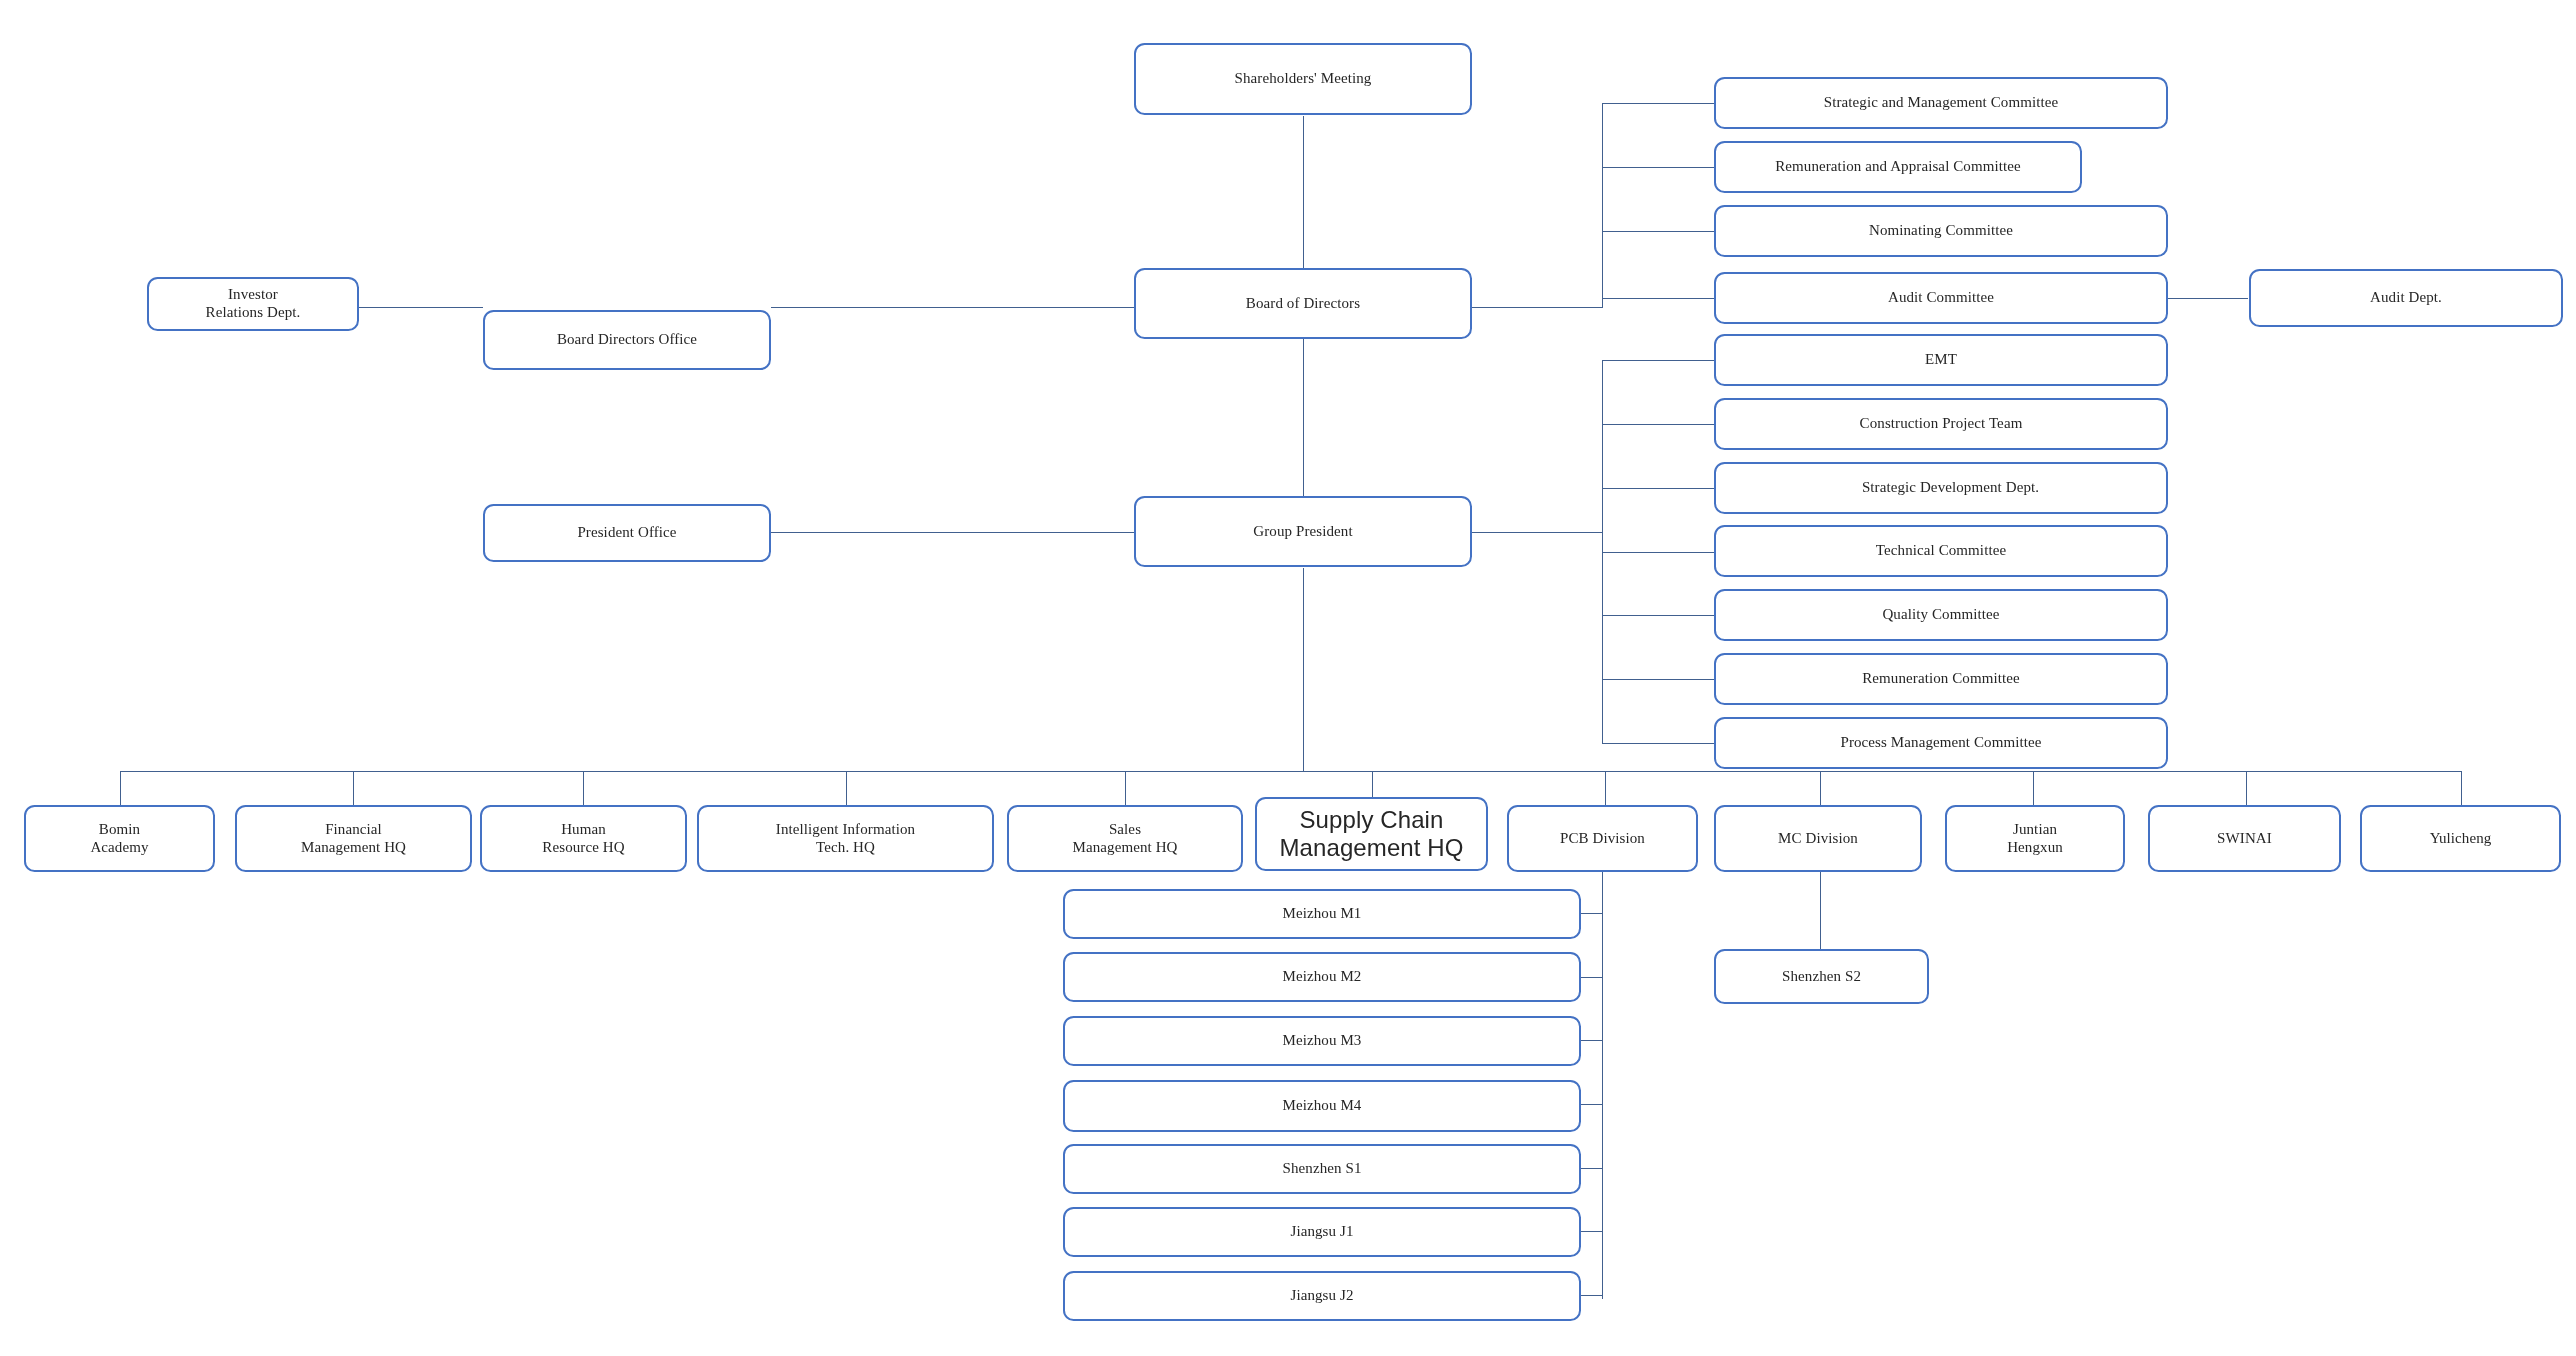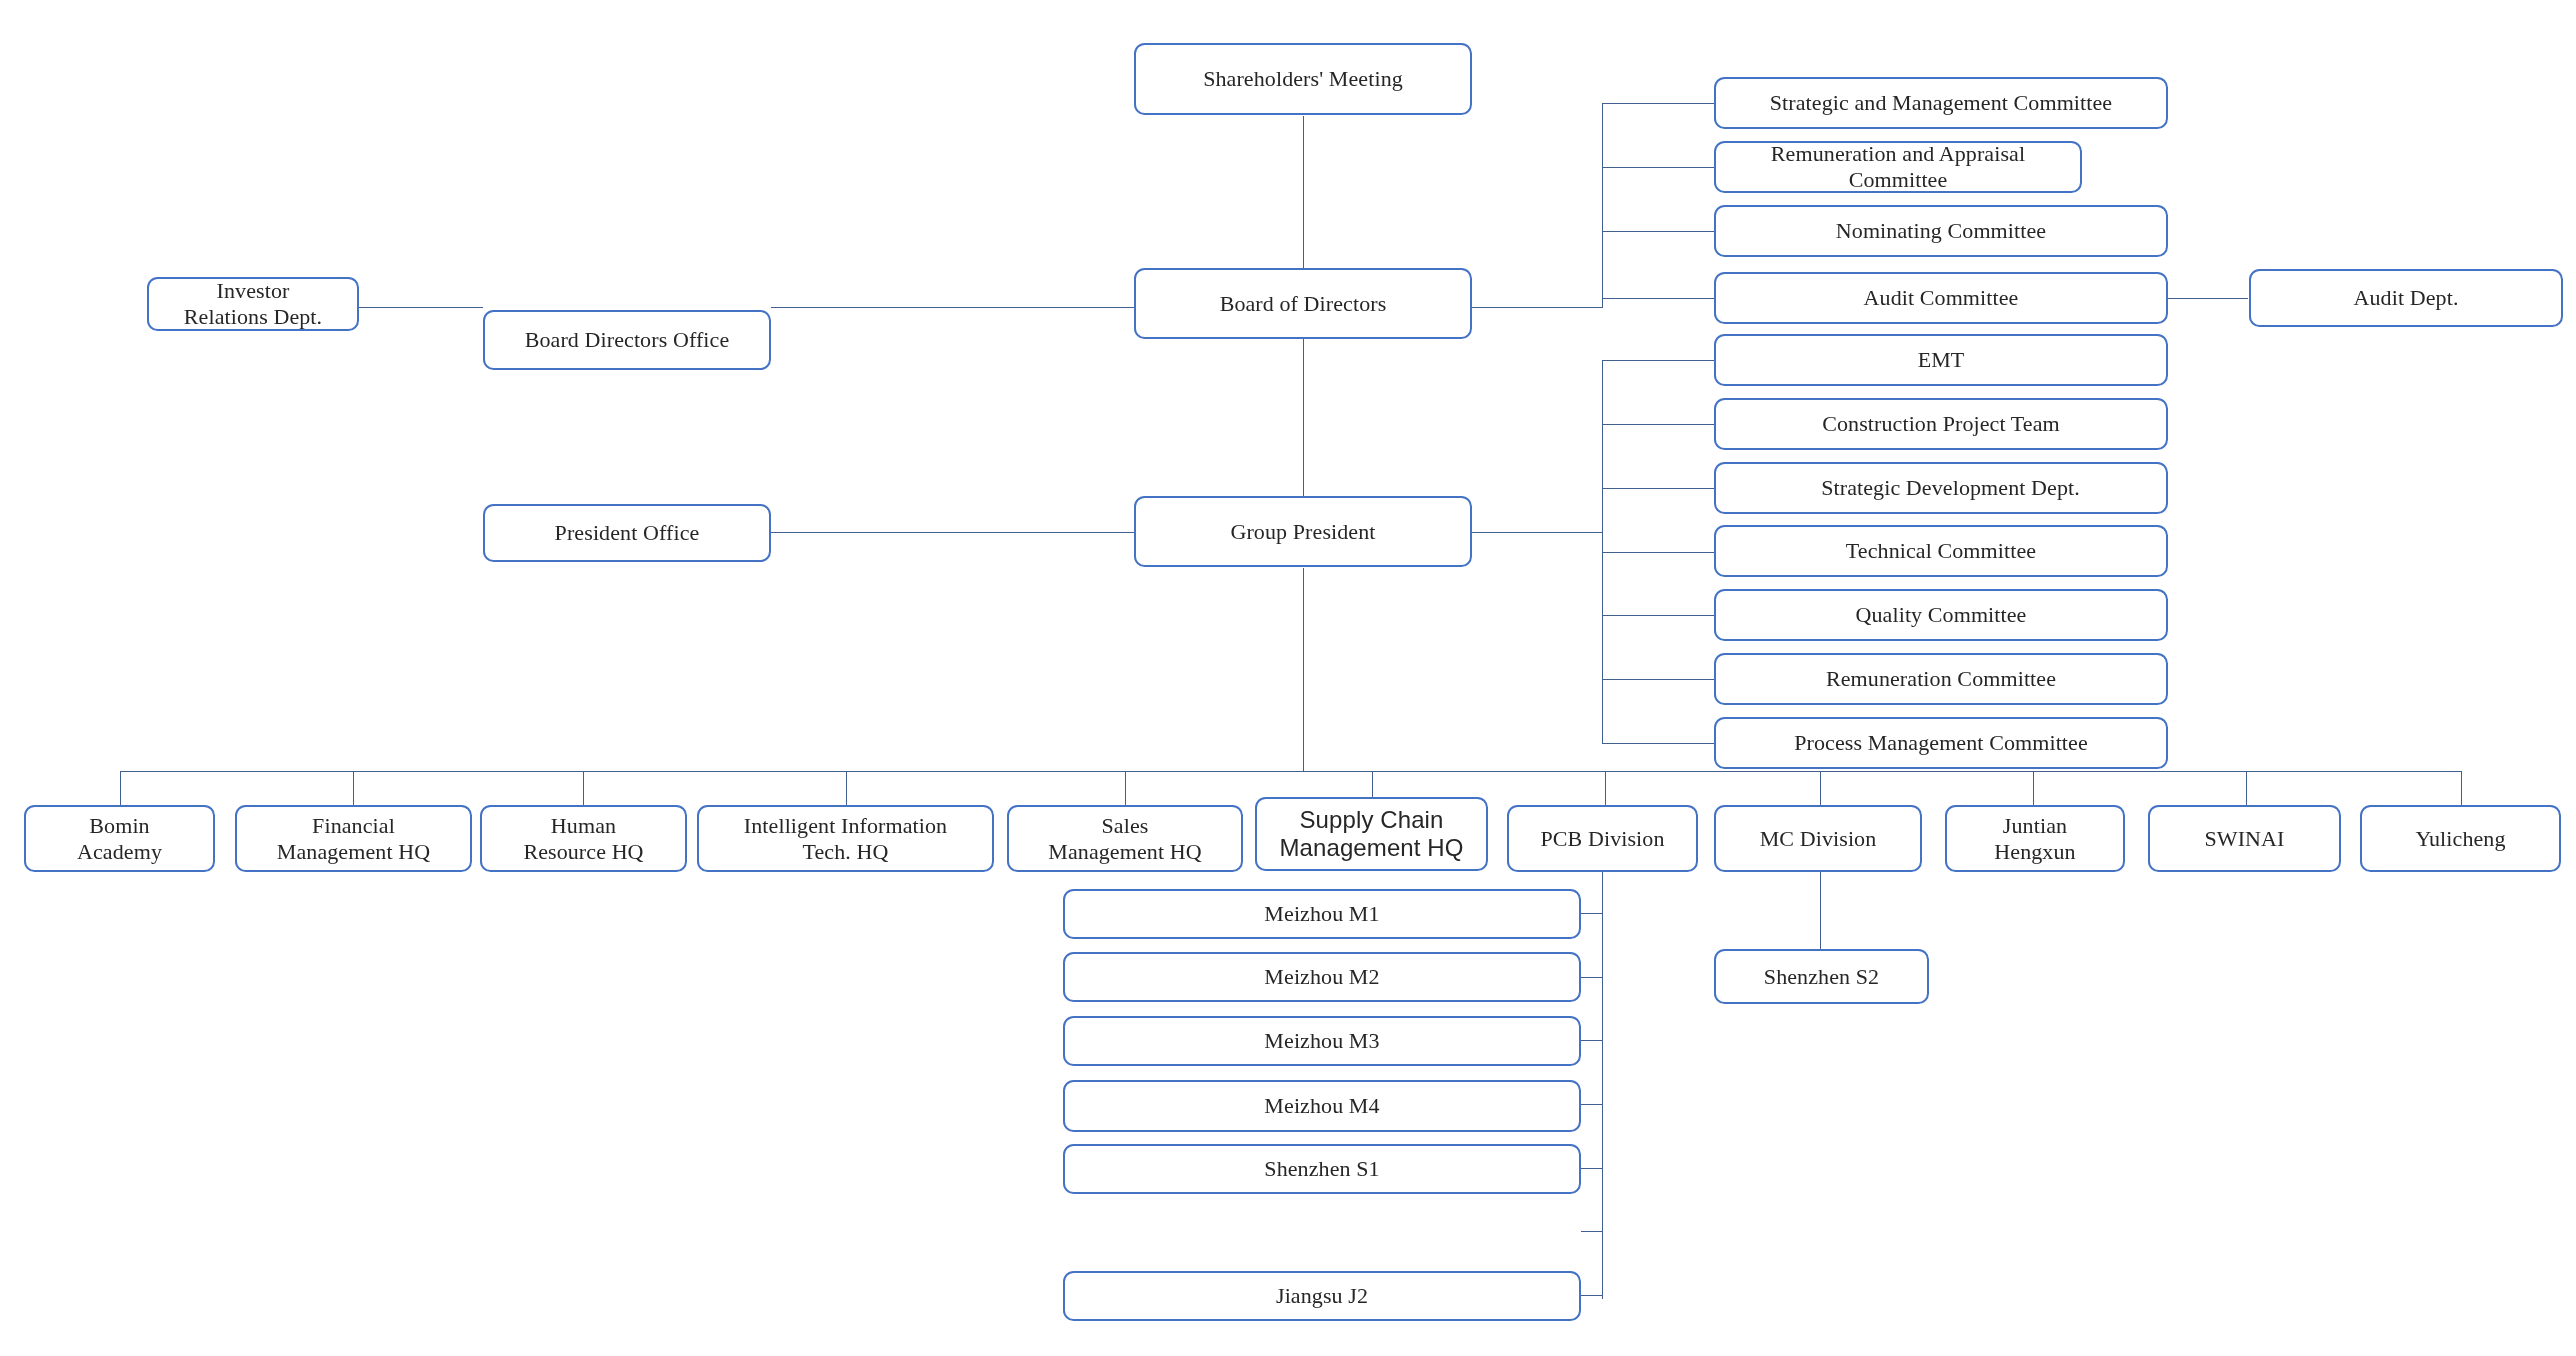--- a/index.html
+++ b/index.html
@@ -28,21 +28,21 @@
     position: absolute;
     box-sizing: border-box;
     background: #ffffff;
     border: 2.9px solid #4472C4;
     border-radius: 10.6px;
     display: flex;
     align-items: center;
     justify-content: center;
     text-align: center;
     color: #262626;
-    font-size: 22px;
+    font-size: 15px;
     line-height: 1.18;
     letter-spacing: 0.1px;
     z-index: 3;
   }
   .node .lbl {
     display: block;
     width: 100%;
     padding: 0 5.8px;
     white-space: pre-line;
   }
@@ -224,20 +224,23 @@
   </div>
   <div class="node" style="left:1063px; top:1016px; width:518px; height:50px;">
     <span class="lbl">Meizhou M3</span>
   </div>
   <div class="node" style="left:1063px; top:1080px; width:518px; height:52px;">
     <span class="lbl">Meizhou M4</span>
   </div>
   <div class="node" style="left:1063px; top:1144px; width:518px; height:50px;">
     <span class="lbl">Shenzhen S1</span>
   </div>
+  <div class="node" style="left:1063px; top:1207px; width:518px; height:50px;">
+    <span class="lbl">Jiangsu J1</span>
+  </div>
   <div class="node" style="left:1063px; top:1271px; width:518px; height:50px;">
     <span class="lbl">Jiangsu J2</span>
   </div>
 
   <div class="node" style="left:1714px; top:949px; width:215px; height:55px;">
     <span class="lbl">Shenzhen S2</span>
   </div>
 
 </div>
 

